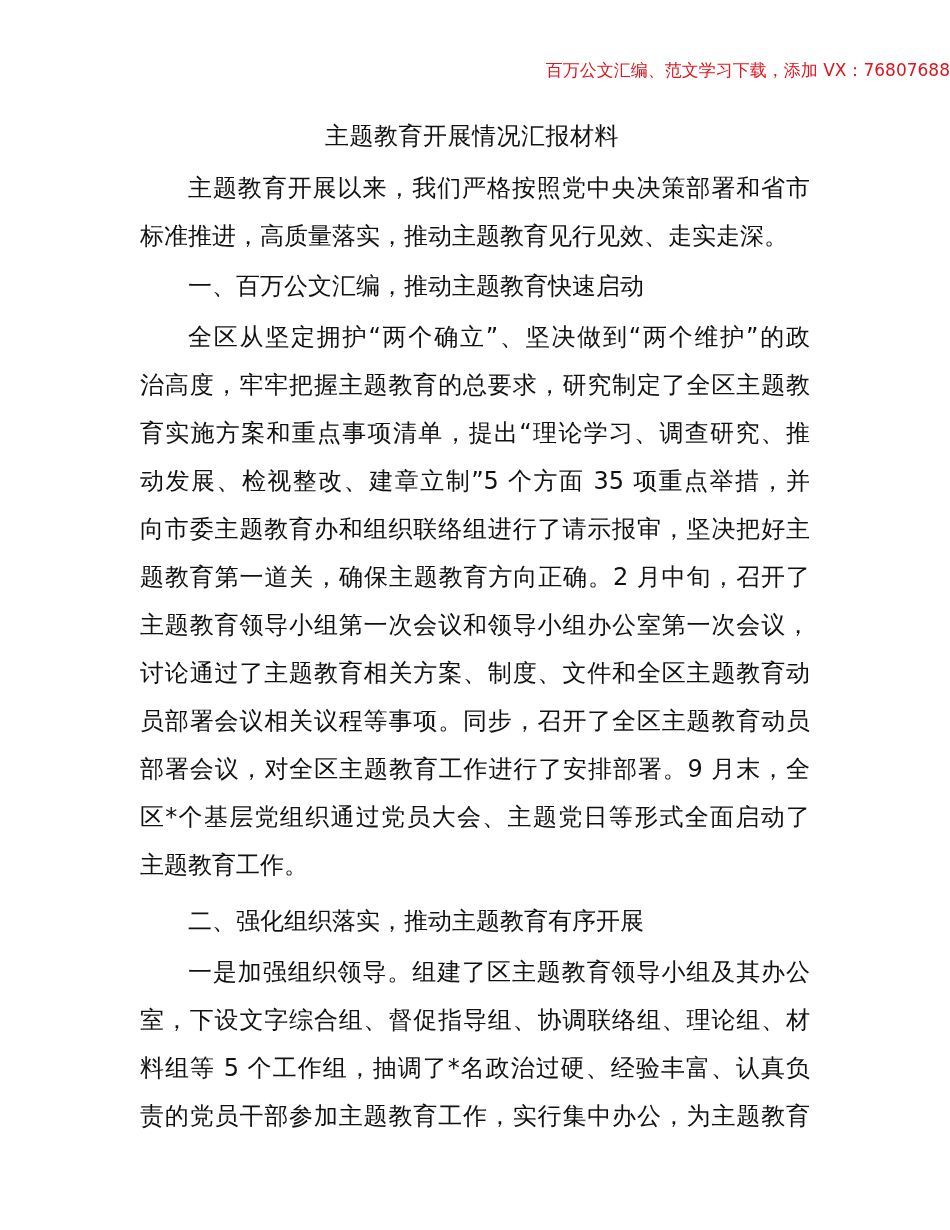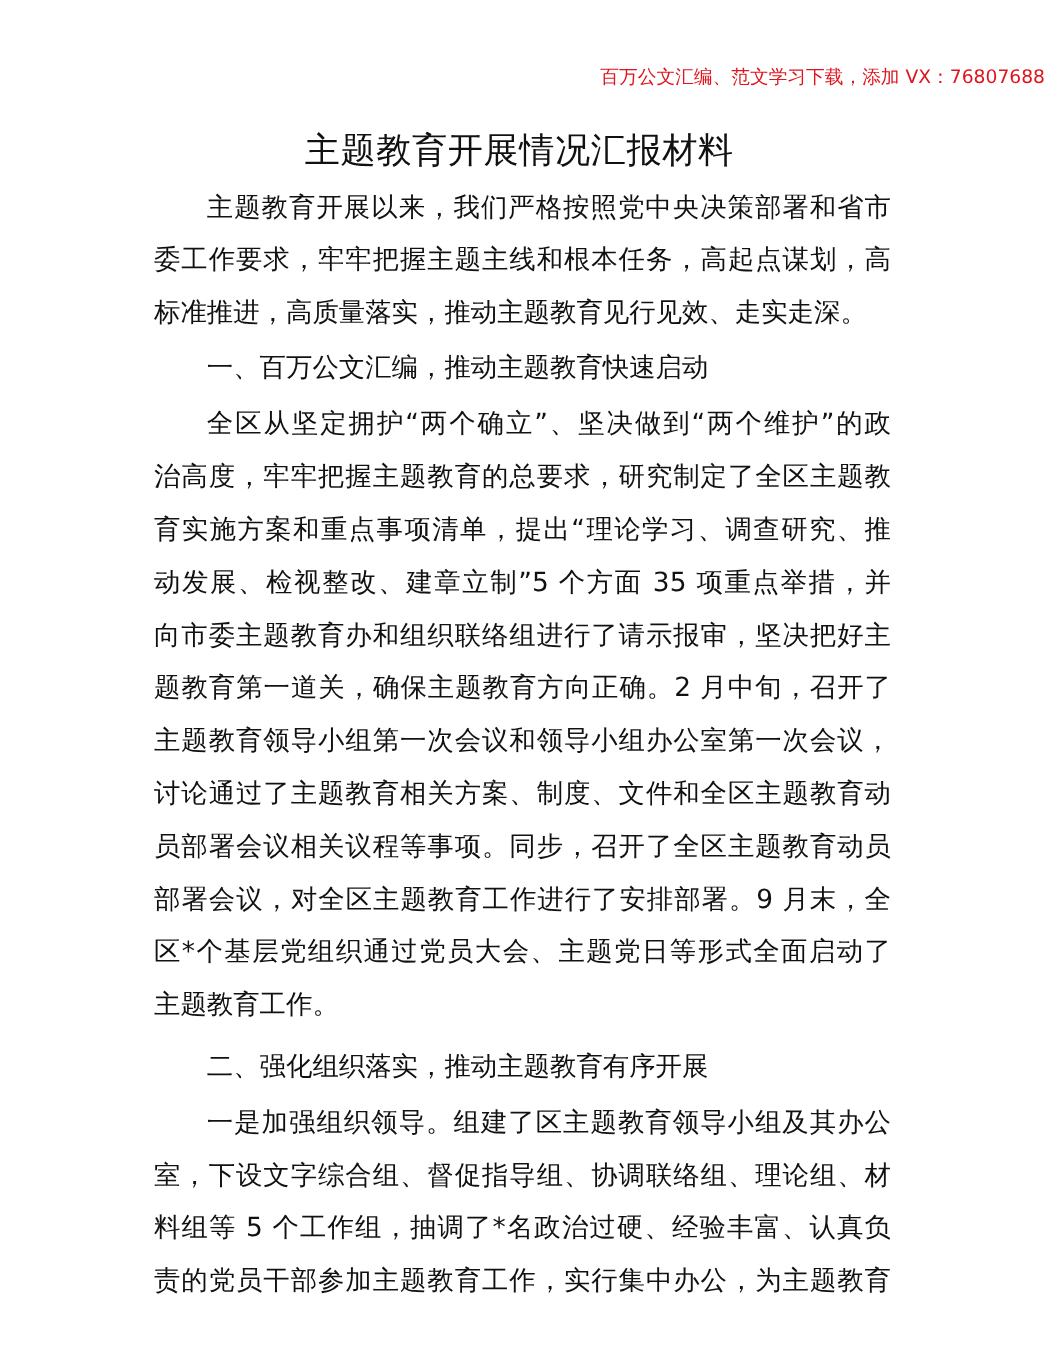--- a/index.html
+++ b/index.html
@@ -25,21 +25,21 @@
       line-height: 26px;
       color: #e0141c;
       letter-spacing: 0px;
     }
     .doc-title {
       position: absolute;
       top: 114px;
       left: 0;
       width: 944px;
       text-align: center;
-      font-size: 32px;
+      font-size: 24px;
       line-height: 44px;
       color: #111111;
       letter-spacing: 0.5px;
     }
     .body-text {
       position: absolute;
       top: 164px;
       left: 140px;
       width: 670px;
       font-size: 24px;
@@ -64,21 +64,20 @@
 <body>
 
 <div class="watermark">百万公文汇编、范文学习下载，添加 VX：76807688</div>
 
 <div class="doc-title">主题教育开展情况汇报材料</div>
 
 <div class="body-text">
 
   <div class="para-block">
     <span class="line indent">主题教育开展以来，我们严格按照党中央决策部署和省市</span>
-    <span class="line">委工作要求，牢牢把握主题主线和根本任务，高起点谋划，高</span>
     <span class="line last">标准推进，高质量落实，推动主题教育见行见效、走实走深。</span>
   </div>
 
   <div class="para-block">
     <span class="line indent last" style="margin-top:2px;margin-bottom:3px;">一、百万公文汇编，推动主题教育快速启动</span>
     <span class="line indent">全区从坚定拥护“两个确立”、坚决做到“两个维护”的政</span>
     <span class="line">治高度，牢牢把握主题教育的总要求，研究制定了全区主题教</span>
     <span class="line">育实施方案和重点事项清单，提出“理论学习、调查研究、推</span>
     <span class="line">动发展、检视整改、建章立制”5 个方面 35 项重点举措，并</span>
     <span class="line">向市委主题教育办和组织联络组进行了请示报审，坚决把好主</span>

